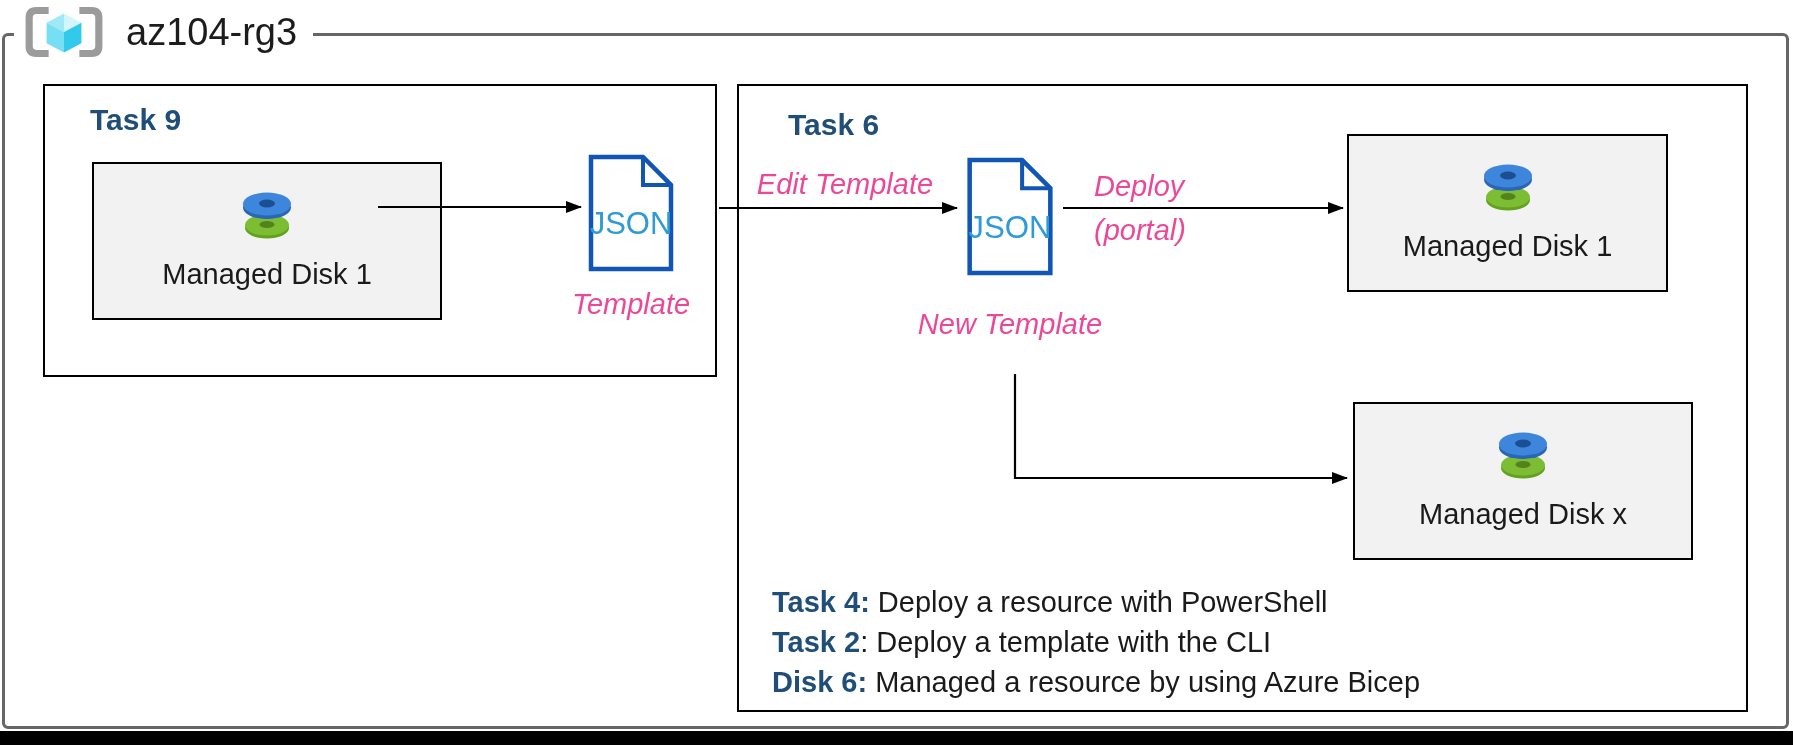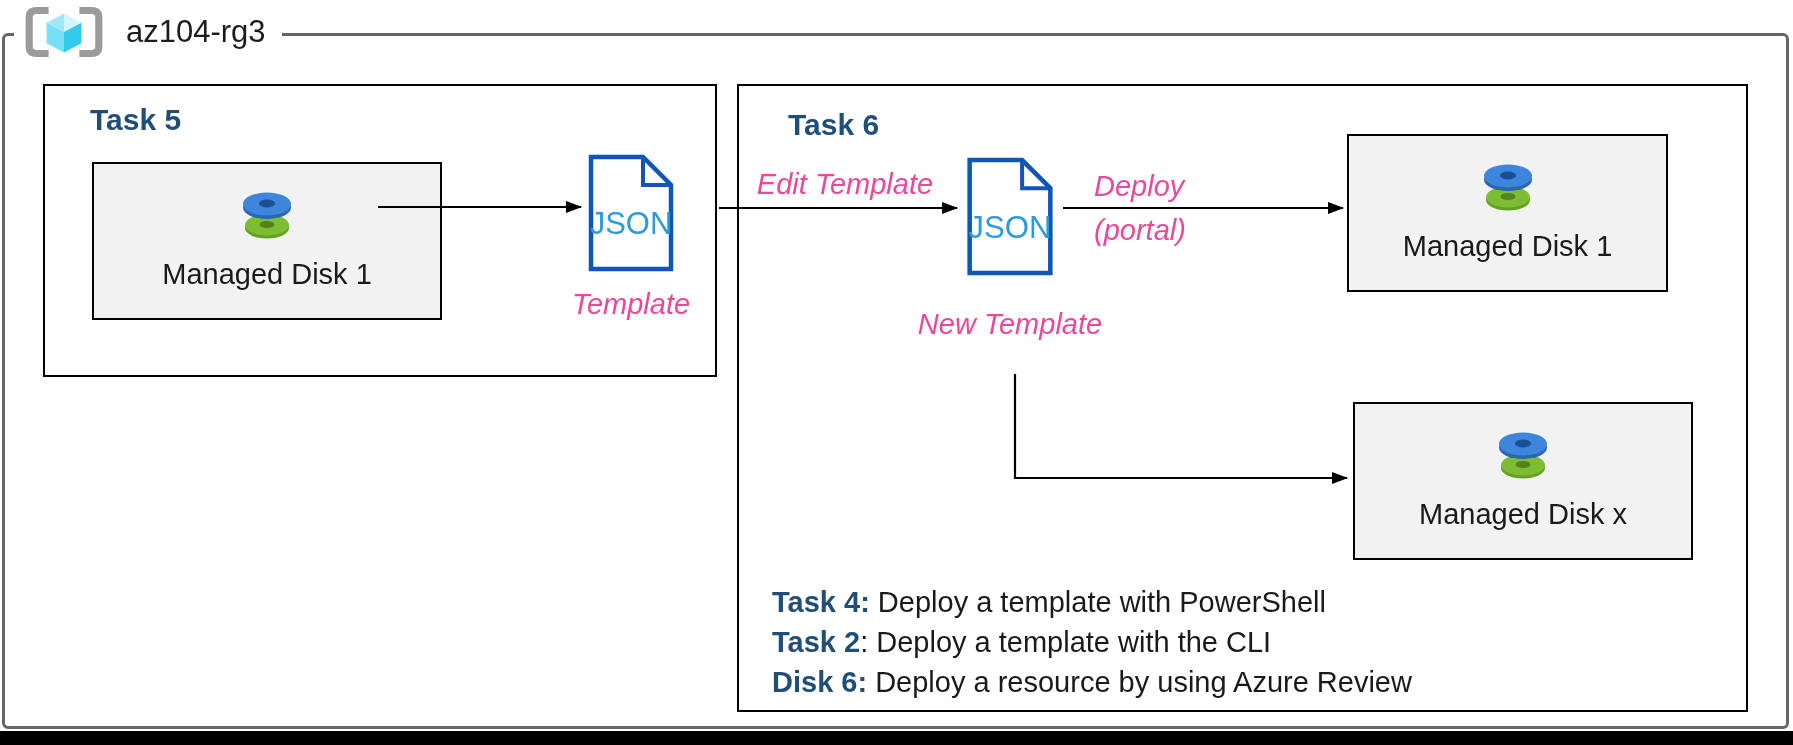--- a/index.html
+++ b/index.html
@@ -4,21 +4,21 @@
 <style>
   html,body{margin:0;padding:0;background:#fff;}
   #stage{
     position:relative;width:1793px;height:745px;background:#ffffff;overflow:hidden;
     font-family:"Liberation Sans",sans-serif;color:#1a1a1a;
   }
   .abs{position:absolute;}
   
   .rg-border{left:2px;top:33px;width:1787px;height:696px;border:3px solid #666666;border-radius:6px;box-sizing:border-box;}
   .rg-legend{left:14px;top:3px;height:58px;background:#ffffff;display:flex;align-items:center;gap:20px;padding:0 16px 0 8px;z-index:6;}
-  .rg-name{font-size:31px;color:#1c1c1c;white-space:nowrap;}
+  .rg-name{font-size:38px;color:#1c1c1c;white-space:nowrap;}
   
   .task-box{border:2px solid #000;background:#fff;box-sizing:border-box;}
   .task1-box{left:43px;top:84px;width:674px;height:293px;}
   .task2-box{left:737px;top:84px;width:1011px;height:628px;}
   .task-title{font-size:30px;font-weight:bold;color:#1F4E79;white-space:nowrap;z-index:3;}
   
   .disk-box{background:#F2F2F2;border:2px solid #000;box-sizing:border-box;display:flex;flex-direction:column;align-items:center;padding-top:24px;gap:16px;z-index:2;}
   .disk-label{font-size:29px;color:#1a1a1a;white-space:nowrap;}
   
   .caption{font-size:29px;color:#ec4899;white-space:nowrap;z-index:3;font-style:italic;}
@@ -50,21 +50,21 @@
         <polygon points="41,8 24,17 41,26" fill="#9FE9F6"></polygon>
         <polygon points="41,8 58,17 41,26" fill="#D2F6FC"></polygon>
         <polygon points="24,17 41,26 41,46 24,37" fill="#76DFF3"></polygon>
         <polygon points="41,26 58,17 58,37 41,46" fill="#32CAEA"></polygon>
       </svg>
     </span>
     <span class="rg-name">az104-rg3</span>
   </div>
 
   <div class="abs task-box task1-box"></div>
-  <div class="abs task-title" style="left:90px;top:103px;">Task 5</div>
+  <div class="abs task-title" style="left:90px;top:103px;">Task 9</div>
 
   <div class="abs disk-box" style="left:92px;top:162px;width:350px;height:158px;">
     <span style="display:inline-flex;">
       <svg width="62" height="54" viewBox="0 0 62 54">
         <ellipse cx="31" cy="40" rx="22" ry="10.5" fill="#63A21F"></ellipse>
         <ellipse cx="31" cy="37" rx="22" ry="10.5" fill="#7CBD33"></ellipse>
         <ellipse cx="31" cy="36.5" rx="7.5" ry="3.6" fill="#55831B"></ellipse>
         <ellipse cx="31" cy="19.5" rx="24" ry="11.5" fill="#2A66B8"></ellipse>
         <ellipse cx="31" cy="16" rx="24" ry="11.5" fill="#3E86DC"></ellipse>
         <ellipse cx="31" cy="15.5" rx="8" ry="4" fill="#1C4F91"></ellipse>
@@ -122,23 +122,23 @@
         <ellipse cx="31" cy="36.5" rx="7.5" ry="3.6" fill="#55831B"></ellipse>
         <ellipse cx="31" cy="19.5" rx="24" ry="11.5" fill="#2A66B8"></ellipse>
         <ellipse cx="31" cy="16" rx="24" ry="11.5" fill="#3E86DC"></ellipse>
         <ellipse cx="31" cy="15.5" rx="8" ry="4" fill="#1C4F91"></ellipse>
       </svg>
     </span>
     <span class="disk-label">Managed Disk x</span>
   </div>
 
   <div class="abs notes-block" style="left:772px;top:582px;">
-    <div class="note"><b>Task 4:</b><span class="rest"> Deploy a template with PowerShell</span></div>
+    <div class="note"><b>Task 4:</b><span class="rest"> Deploy a resource with PowerShell</span></div>
     <div class="note"><b>Task 2</b><span class="rest">: Deploy a template with the CLI</span></div>
-    <div class="note"><b>Disk 6:</b><span class="rest"> Deploy a resource by using Azure Review</span></div>
+    <div class="note"><b>Disk 6:</b><span class="rest"> Managed a resource by using Azure Bicep</span></div>
   </div>
 
   <svg class="abs arrows" width="1793" height="745">
     <defs>
       <marker id="ah" markerUnits="userSpaceOnUse" markerWidth="16" markerHeight="12" refX="15" refY="6" orient="auto">
         <polygon points="0,0 16,6 0,12" fill="#000"></polygon>
       </marker>
     </defs>
     <line x1="378" y1="207" x2="581" y2="207" stroke="#000" stroke-width="2.2" marker-end="url(#ah)"></line>
     <line x1="719" y1="208" x2="957" y2="208" stroke="#000" stroke-width="2.2" marker-end="url(#ah)"></line>

